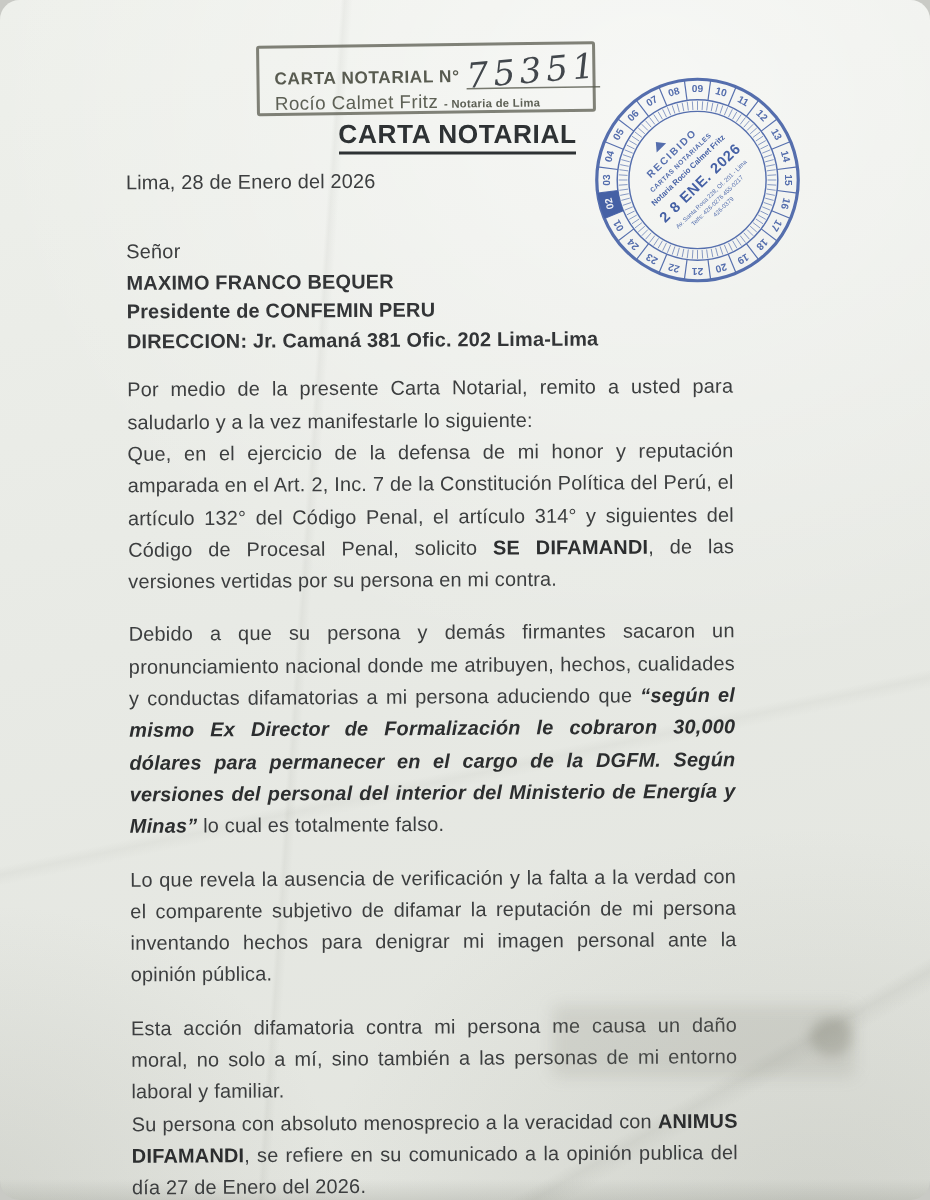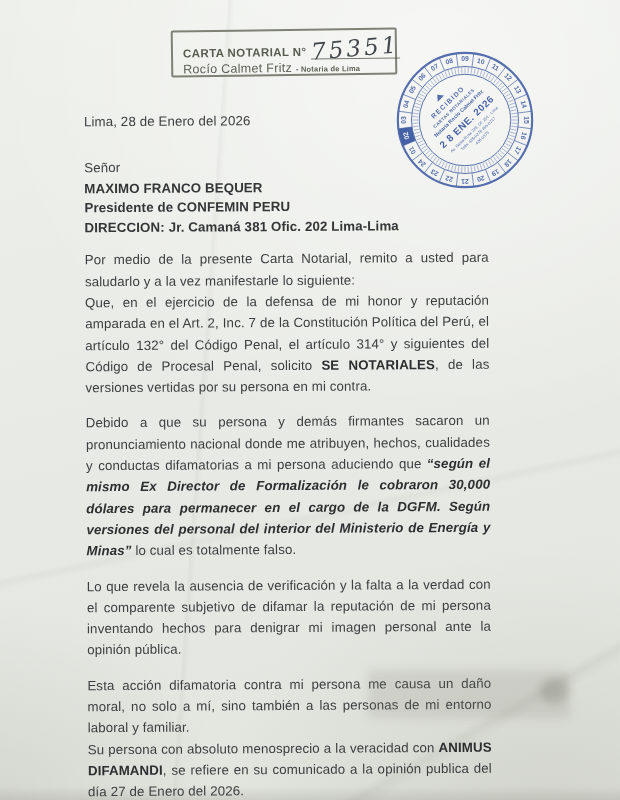--- a/index.html
+++ b/index.html
@@ -4,20 +4,21 @@
 <style>
   html,body{margin:0;padding:0;background:#c9cac5;}
   .paper{
     position:relative;width:620px;height:800px;overflow:hidden;
     font-family:"Liberation Sans",sans-serif;
     background:
       radial-gradient(90% 55% at 88% 102%, rgba(148,150,140,0.22), transparent 60%),
       radial-gradient(70% 45% at -2% 100%, rgba(148,150,140,0.20), transparent 55%),
       radial-gradient(120% 80% at 70% 8%, rgba(255,255,255,0.55), transparent 60%),
       linear-gradient(168deg,#eef0eb 0%,#e8eae5 48%,#e2e4de 100%);
+    border-radius: 13px;
   }
   .paper::before{ 
     content:"";position:absolute;inset:0;pointer-events:none;
     background:
       linear-gradient(94deg, transparent 33.6%, rgba(120,122,112,0.07) 34%, transparent 34.8%),
       linear-gradient(168deg, transparent 62%, rgba(120,122,112,0.06) 62.6%, transparent 63.4%),
       linear-gradient(150deg, transparent 86%, rgba(120,122,112,0.09) 86.8%, transparent 88%),
       linear-gradient(to top, rgba(130,132,122,0.22), transparent 14px);
   }
   
@@ -87,20 +88,23 @@
     <div class="nb-line1">
       <span class="nb-label">CARTA NOTARIAL N°</span>
       <span class="nb-numwrap"><span class="nb-number">75351</span></span>
     </div>
     <div class="nb-line2">
       <span>Rocío Calmet Fritz</span>
       <span class="nb-suffix">- Notaria de Lima</span>
     </div>
   </div>
 
+  <div class="doc-title">
+    <span>CARTA NOTARIAL</span>
+  </div>
 
   <svg class="round-stamp" id="stampsvg" viewBox="0 0 150 150" xmlns="http://www.w3.org/2000/svg">
     <g id="stamp-ring">
         <circle cx="75" cy="75" r="69" fill="none" stroke="#4460a6" stroke-width="2.2"></circle>
         <circle cx="75" cy="75" r="55" fill="none" stroke="#4460a6" stroke-width="1"></circle>
         <circle cx="75" cy="75" r="47" fill="none" stroke="#4460a6" stroke-width="1"></circle>
         <line x1="123" y1="75" x2="129" y2="75" stroke="#4460a6" stroke-width="0.55" opacity="0.85"></line>
         <line x1="122.89722831545296" y1="78.13935020304686" x2="128.8843818548846" y2="78.53176897842772" stroke="#4460a6" stroke-width="0.55" opacity="0.85"></line>
         <line x1="122.5893533459429" y1="81.26525722656248" x2="128.53802251418577" y2="82.04841437988279" stroke="#4460a6" stroke-width="0.55" opacity="0.85"></line>
         <line x1="122.07769345935506" y1="84.36433545677416" x2="127.96240514177444" y2="85.53487738887092" stroke="#4460a6" stroke-width="0.55" opacity="0.85"></line>
@@ -263,21 +267,21 @@
 
     <p class="salutation">Señor</p>
     <div class="addr-block">
       <p class="addr">MAXIMO FRANCO BEQUER</p>
       <p class="addr">Presidente de CONFEMIN PERU</p>
       <p class="addr">DIRECCION: Jr. Camaná 381 Ofic. 202 Lima-Lima</p>
     </div>
 
     <div class="block">
       <p><span>Por medio de la presente Carta Notarial, remito a usted para saludarlo y a la vez manifestarle lo siguiente:</span></p>
-      <p><span>Que, en el ejercicio de la defensa de mi honor y reputación amparada en el Art. 2, Inc. 7 de la Constitución Política del Perú, el artículo 132° del Código Penal, el artículo 314° y siguientes del Código de Procesal Penal, solicito </span><span class="b">SE NOTARIALES</span><span>, de las versiones vertidas por su persona en mi contra.</span></p>
+      <p><span>Que, en el ejercicio de la defensa de mi honor y reputación amparada en el Art. 2, Inc. 7 de la Constitución Política del Perú, el artículo 132° del Código Penal, el artículo 314° y siguientes del Código de Procesal Penal, solicito </span><span class="b">SE DIFAMANDI</span><span>, de las versiones vertidas por su persona en mi contra.</span></p>
     </div>
 
     <div class="block">
       <p><span>Debido a que su persona  y demás firmantes sacaron un pronunciamiento nacional  donde me atribuyen, hechos, cualidades y conductas difamatorias a mi persona aduciendo que </span><span class="bi">“según el mismo Ex Director de Formalización le cobraron 30,000 dólares para permanecer en el cargo de la DGFM. Según versiones del personal del interior del Ministerio de Energía y  Minas”</span><span> lo cual es  totalmente falso.</span></p>
     </div>
 
     <div class="block">
       <p>Lo que revela la ausencia de verificación y la falta a la verdad con el comparente subjetivo de difamar la reputación de mi persona inventando hechos para denigrar mi imagen personal ante la opinión pública.</p>
     </div>
 

